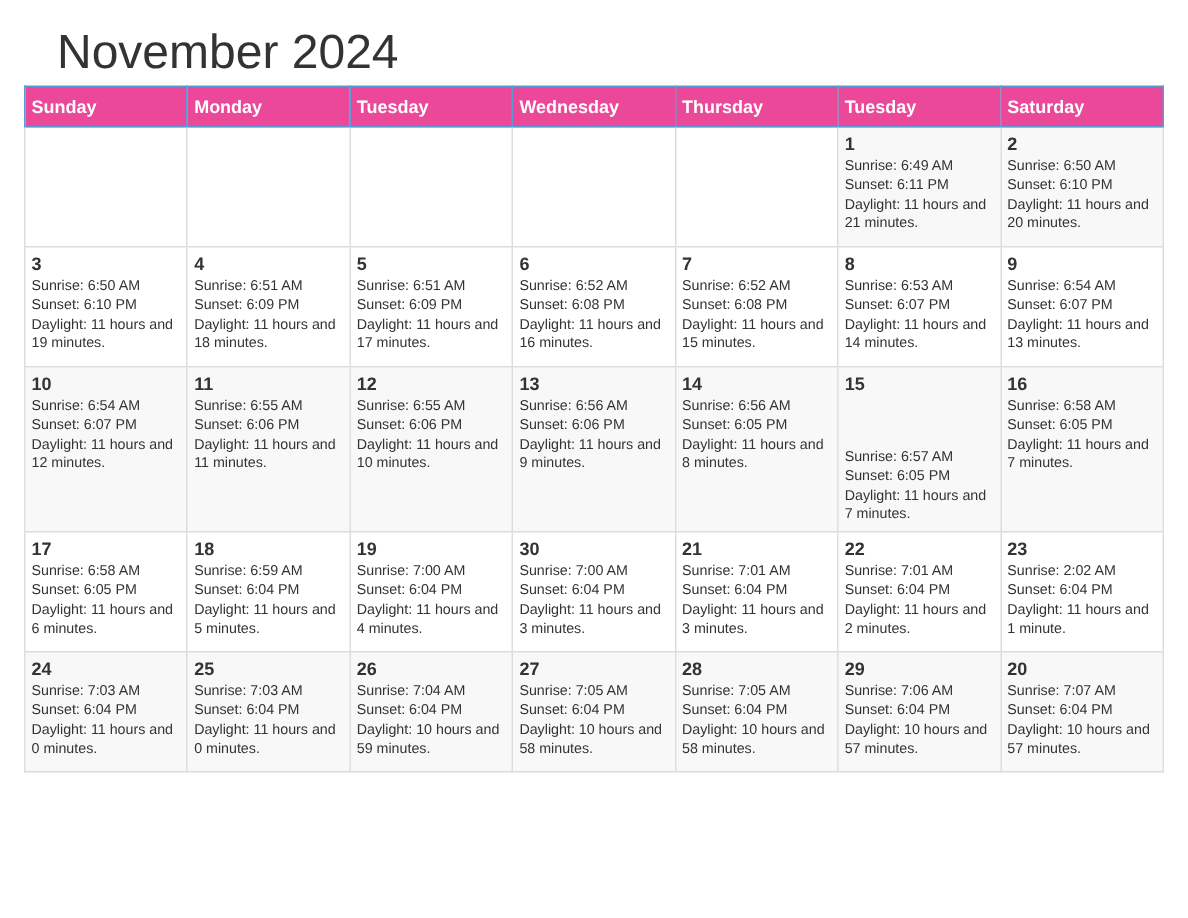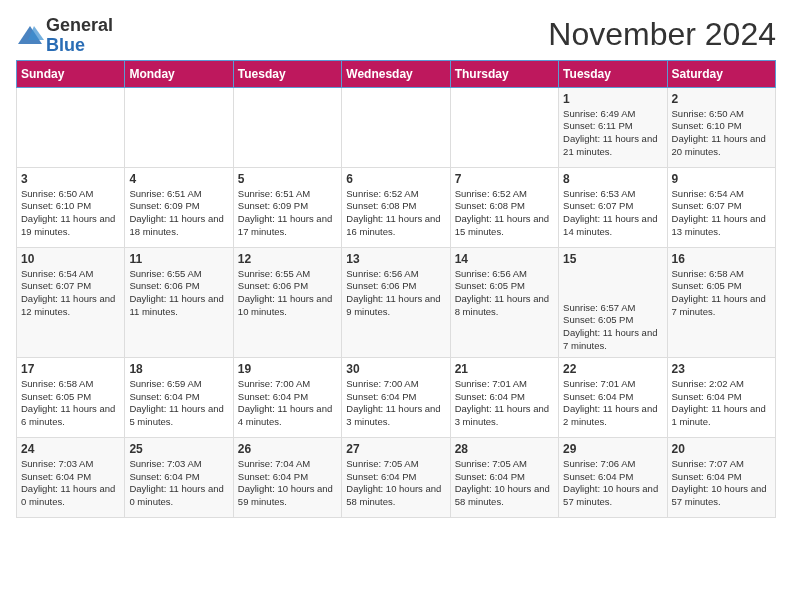--- a/index.html
+++ b/index.html
@@ -44,21 +44,21 @@
     .location-subtitle {
       font-size: 14px;
       color: #555;
     }
     table {
       width: 100%;
       border-collapse: collapse;
       table-layout: fixed;
     }
     thead tr th {
-      background-color: #be185d;
+      background-color: #ec4899;
       color: #fff;
       font-size: 12px;
       font-weight: bold;
       padding: 6px 4px;
       text-align: left;
       border: 1px solid #5a9ad4;
     }
     tbody tr td {
       vertical-align: top;
       padding: 4px 4px;
@@ -83,31 +83,20 @@
       color: #333;
     }
     .empty-cell {
       background: #fff !important;
     }
   </style>
 </head>
 <body>
 
 <div class="header">
-  <div class="logo">
-    <svg class="logo-icon" viewBox="0 0 28 28">
-      <rect x="0" y="0" width="28" height="28" fill="white"></rect>
-      <polygon points="14,4 26,22 2,22" fill="#2a6db5" opacity="0.85"></polygon>
-      <polygon points="18,4 28,18 12,18" fill="#3a8fd0" opacity="0.7"></polygon>
-    </svg>
-    <div class="logo-text">
-      <span class="logo-general">General</span><br>
-      <span class="logo-blue">Blue</span>
-    </div>
-  </div>
   <div class="title-block">
     <div class="month-title">November 2024</div>
   </div>
 </div>
 
 <table>
   <thead>
     <tr>
     <th>Sunday</th>
         <th>Monday</th>

